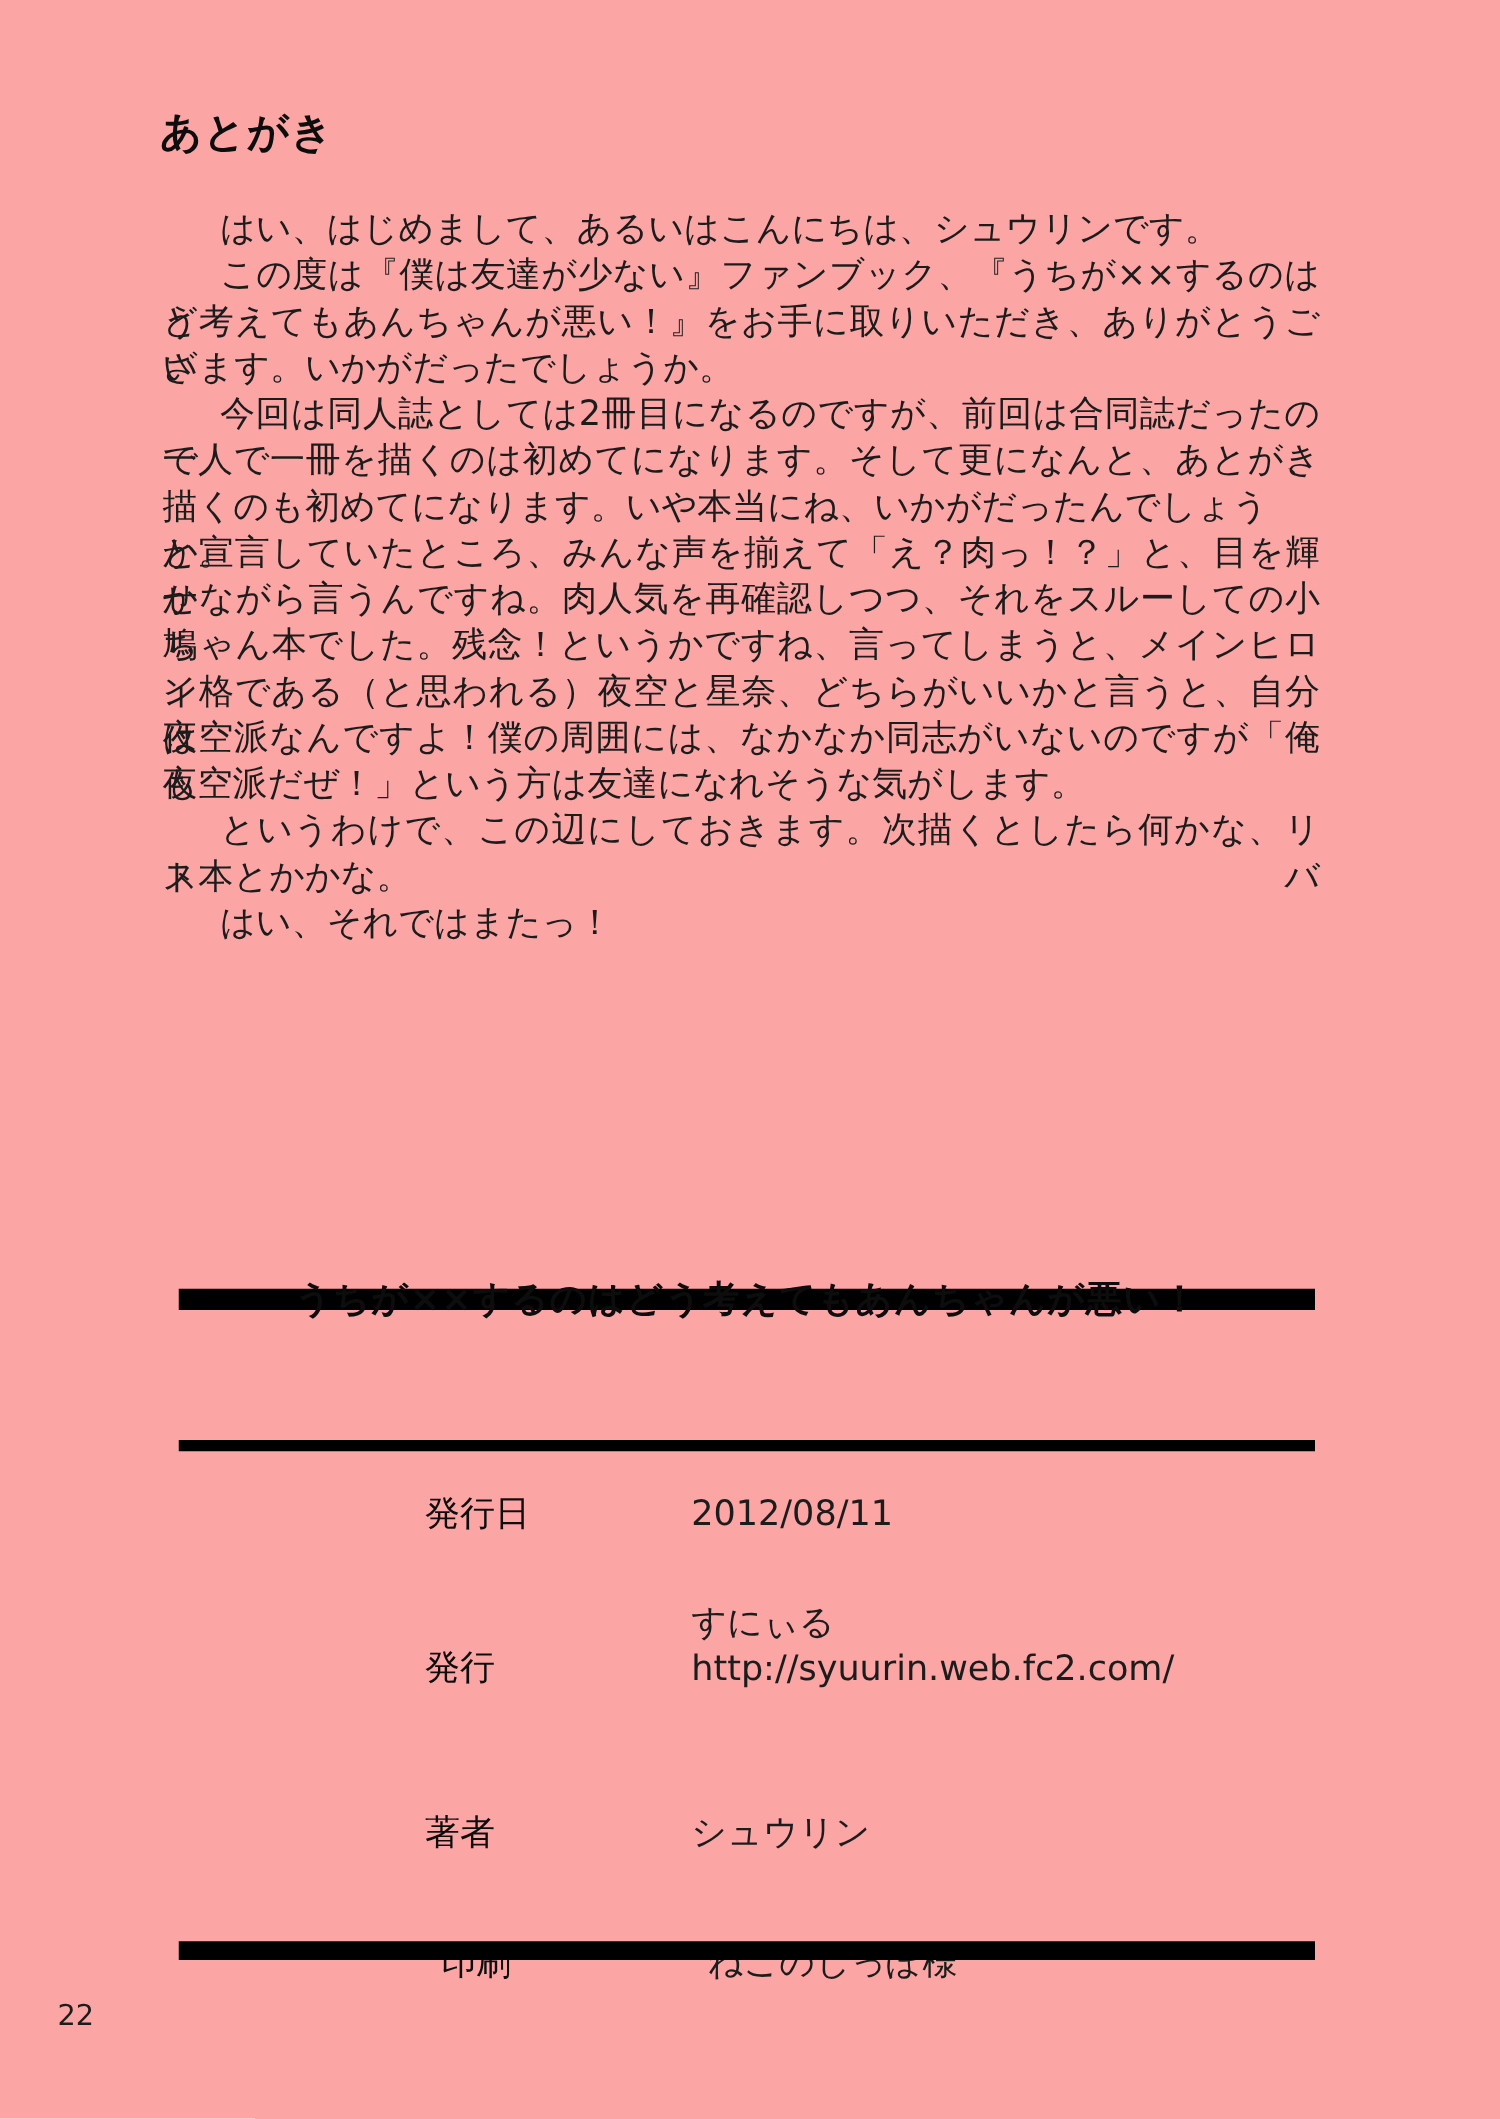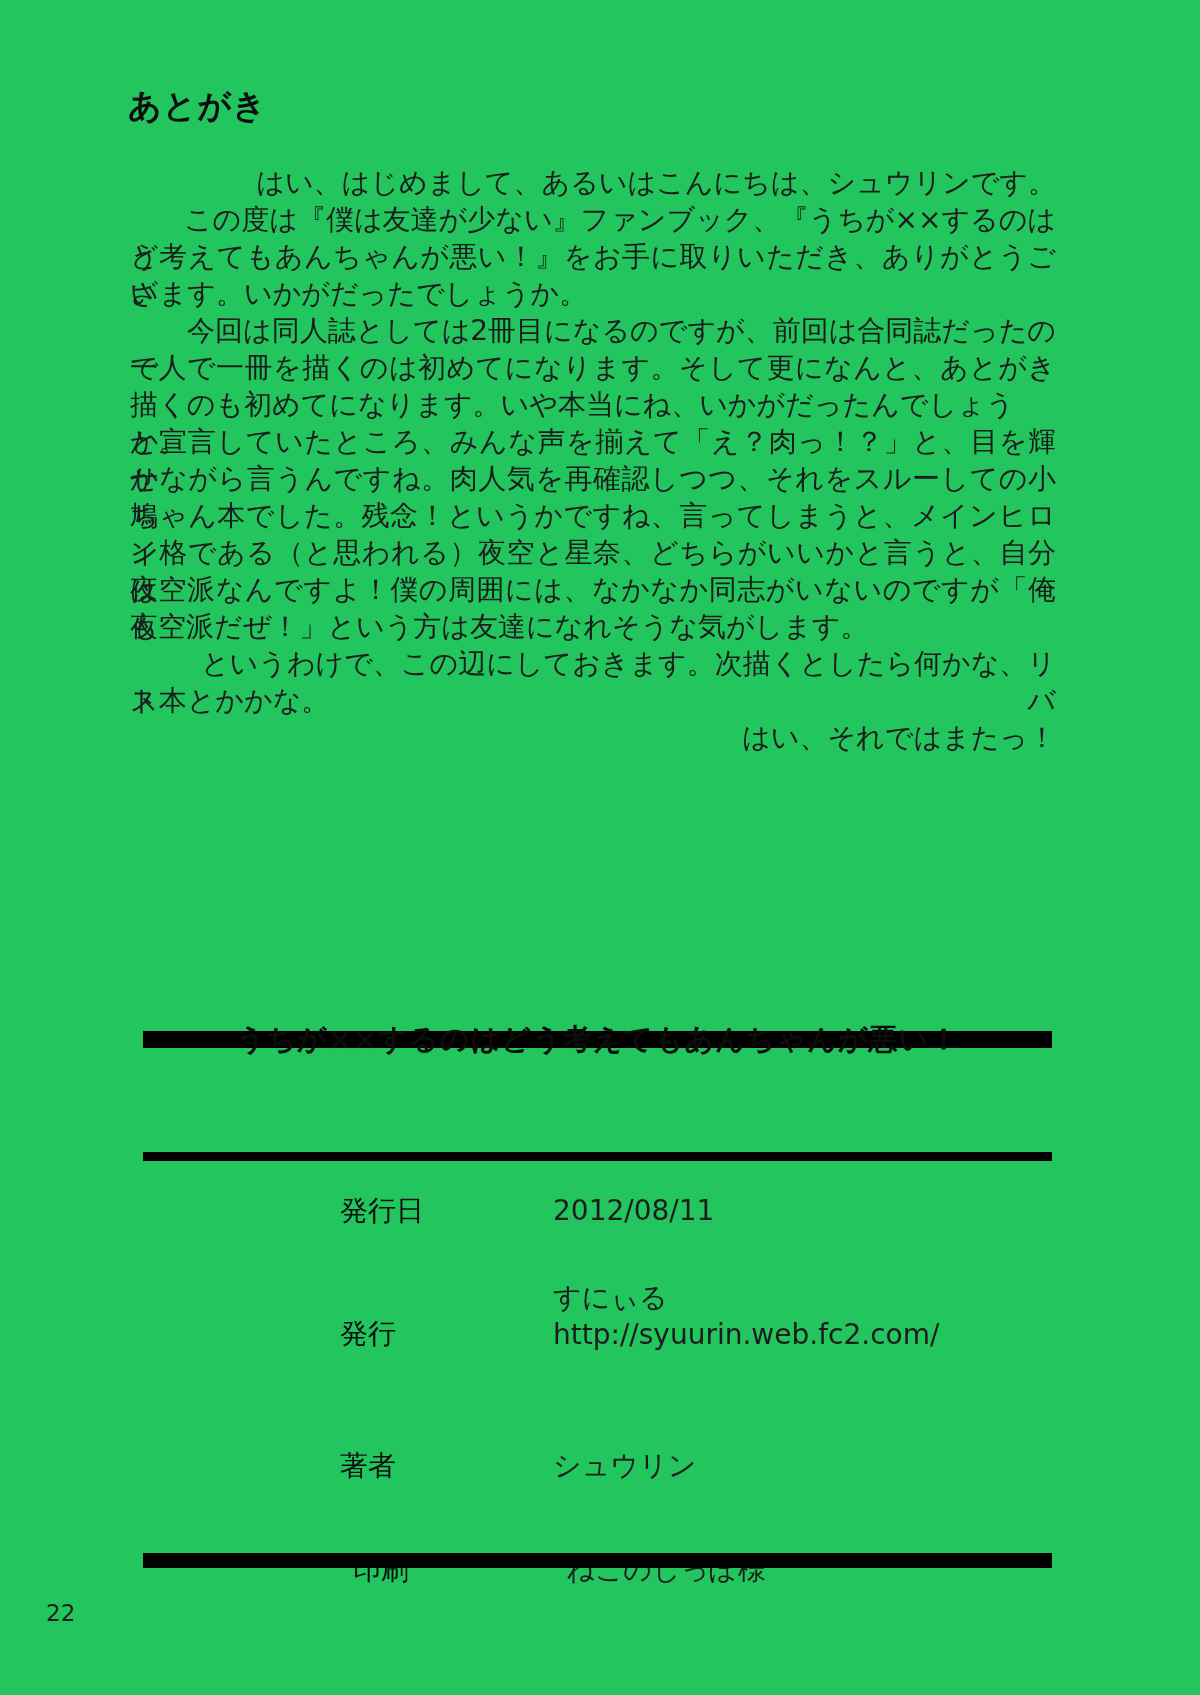--- a/index.html
+++ b/index.html
@@ -1,38 +1,38 @@
 <!DOCTYPE html>
 <html lang="ja"><head>
 <meta charset="utf-8">
 <style>
   html,body { margin:0; padding:0; background:#ffffff; }
   .sheet {
     position:relative;
     width:1200px; height:1695px;
-    background:#22c55e;
+    background:#fca5a5;
     color:#161616;
     font-family:"DejaVu Sans", sans-serif;
     overflow:hidden;
   }
   .heading {
     position:absolute; left:128px; top:84px;
     font-size:33px; font-weight:bold; color:#0d0d0d;
     letter-spacing:1px;
   }
   .body-block {
     position:absolute; left:130px; top:164px; width:926px;
     font-size:28px; color:#1c1c1c;
   }
   .ln {
     height:37px; line-height:37px;
     letter-spacing:0px;
   }
   .ln.jl { text-align:justify; text-align-last:justify; }
-  .ln.ind { text-indent:46px;text-align:right; }
+  .ln.ind { text-indent:46px; }
   .bar { position:absolute; left:143px; width:909px; background:#000; }
   .bar-top    { top:1031px; height:17px; }
   .bar-mid    { top:1152px; height:9px;  }
   .bar-bottom { top:1553px; height:15px; }
   .book-title {
     position:absolute; left:143px; top:1020px; width:909px;
     text-align:center; font-size:29px; font-weight:bold; color:#0d0d0d;
     letter-spacing:1px;
   }
   .crow { position:absolute; left:340px; display:flex; font-size:28px; }

